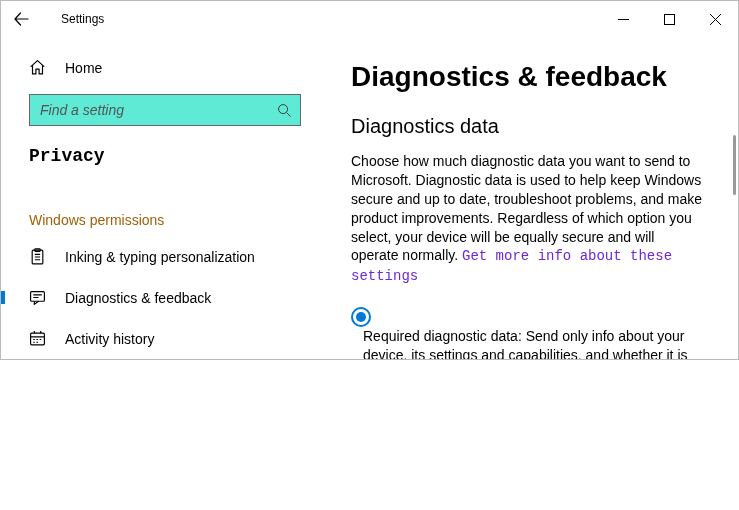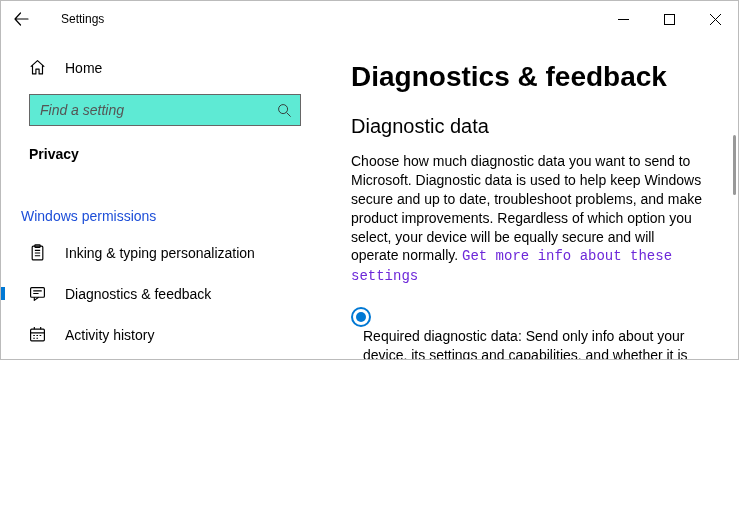--- a/index.html
+++ b/index.html
@@ -91,27 +91,28 @@
     color: #555;
     background: transparent;
   }
   .search-box input::placeholder { color:#555; font-style: italic; }
   .search-icon {
     width: 16px; height:16px;
     display:flex; align-items:center; justify-content:center;
   }
   .category {
     padding: 14px 0 6px 28px;
-    font-size: 14px;
+    font-size: 18px;
     font-weight: 600;
+    font-family: Liberation Mono, monospace;
   }
   .section-label {
-    padding: 40px 0 8px 20px;
-    font-size: 14px;
-    color: #1d4ed8;
+    padding: 40px 0 8px 28px;
+    font-size: 14px;
+    color: #a16207;
   }
   .nav-item {
     display:flex;
     align-items:center;
     padding: 12px 0 12px 28px;
     cursor:pointer;
     position: relative;
     font-size: 14px;
   }
   .nav-item .icon { width:22px; display:flex; align-items:center; justify-content:flex-start;}
@@ -287,21 +288,21 @@
       <div class="section-label">App permissions</div>
 
     </div>
 
     <div class="content">
       <div class="scrollbar-ind"></div>
       <div class="content-scroll">
 
         <div class="h1">Diagnostics &amp; feedback</div>
 
-        <div class="h2">Diagnostic data</div>
+        <div class="h2">Diagnostics data</div>
 
         <p class="para">
           <span>Choose how much diagnostic data you want to send to Microsoft. Diagnostic data is used to help keep Windows secure and up to date, troubleshoot problems, and make product improvements. Regardless of which option you select, your device will be equally secure and will operate normally. </span><a>Get more info about these settings</a>
         </p>
 
         <div class="radio-row">
           <div class="radio-circle checked"></div>
           <div class="radio-label">Required diagnostic data: Send only info about your device, its settings and capabilities, and whether it is performing properly.</div>
         </div>
 

